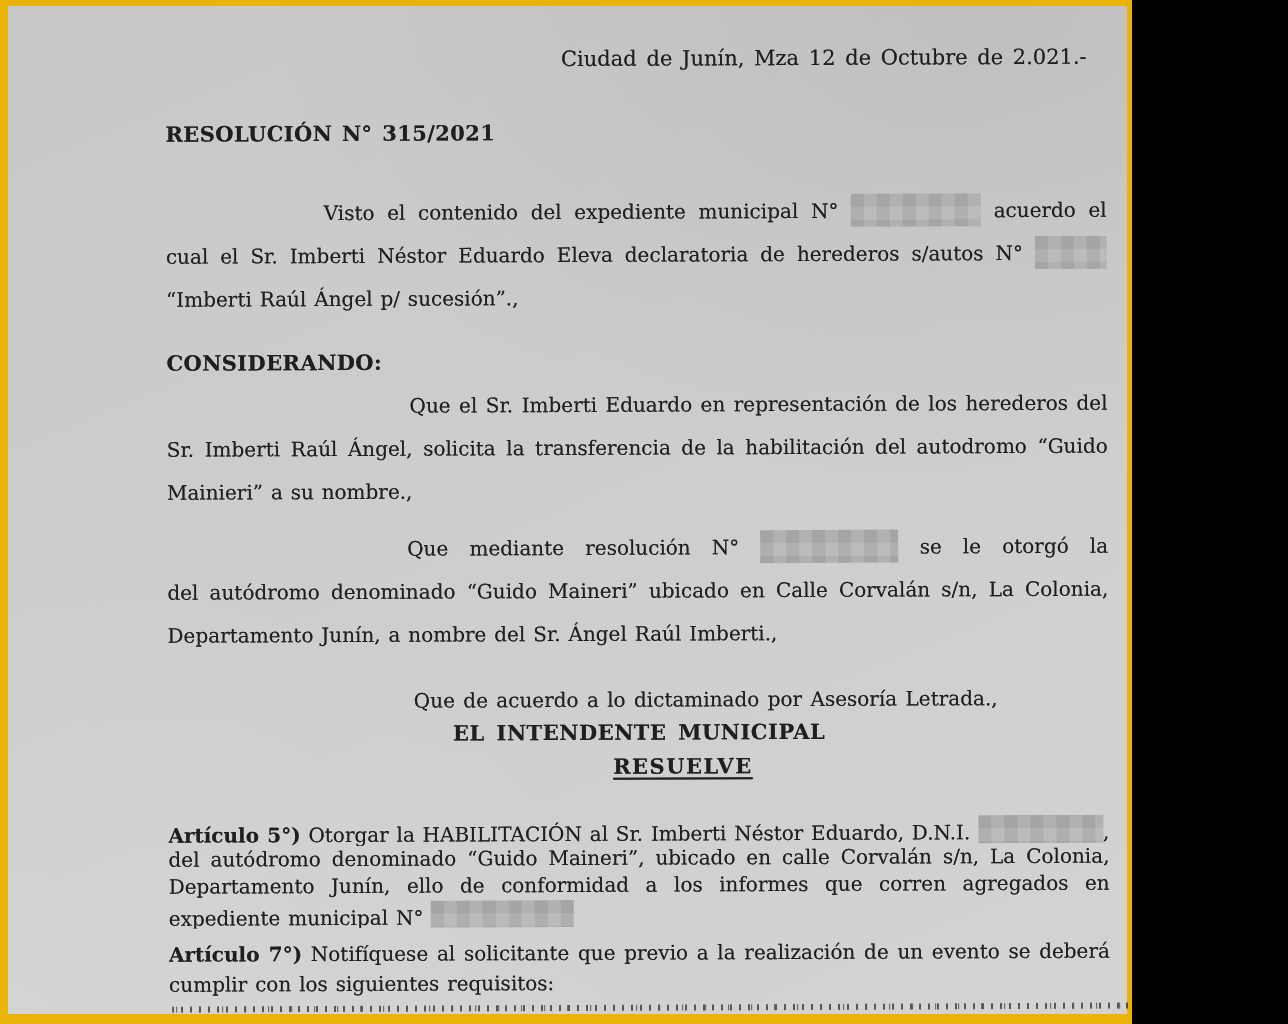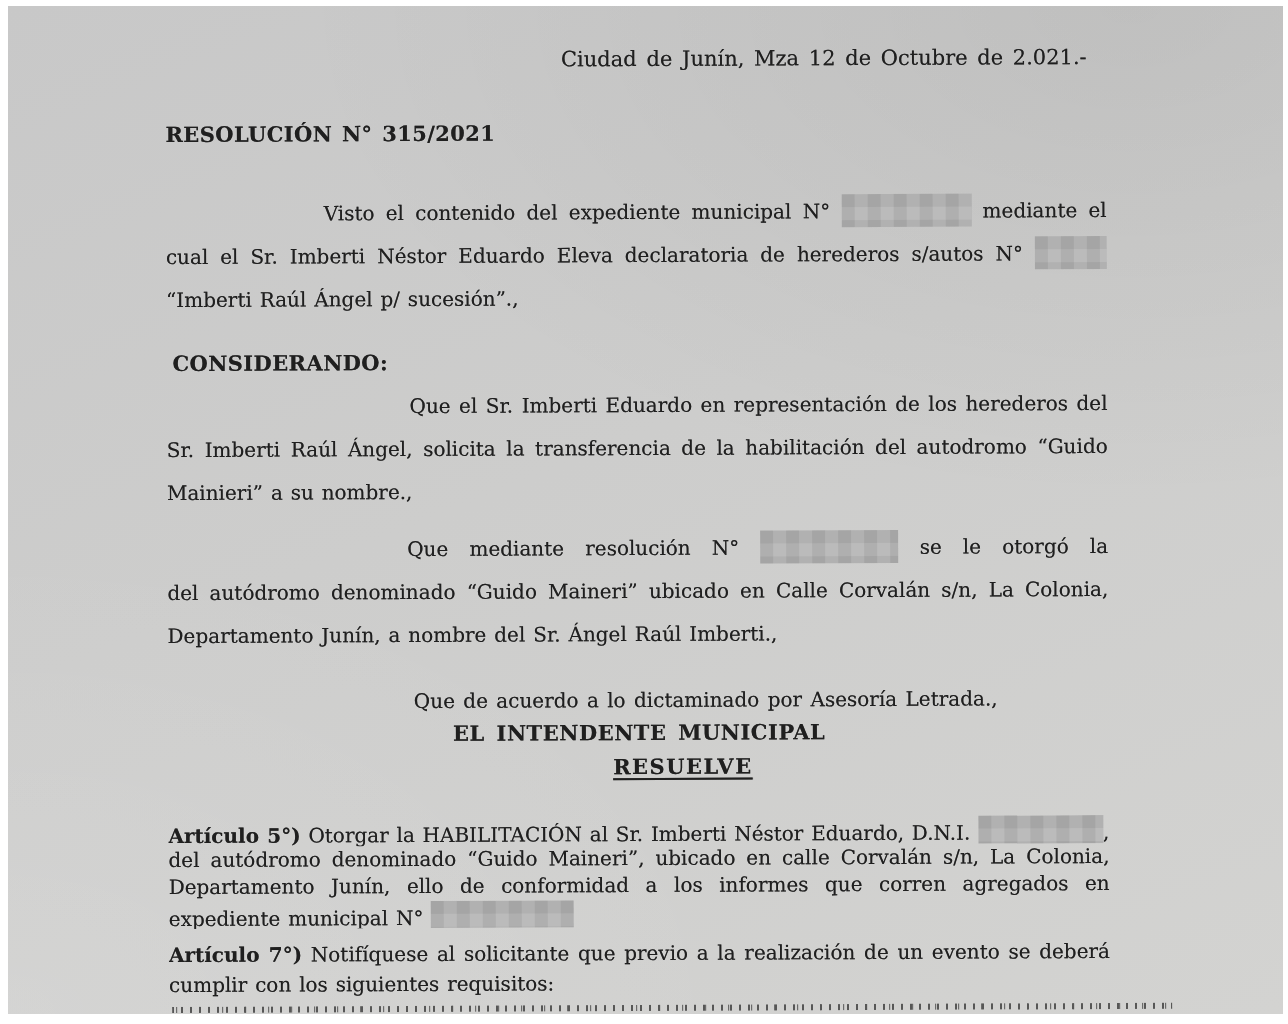--- a/index.html
+++ b/index.html
@@ -1,18 +1,18 @@
 <!DOCTYPE html>
 <html><head>
 <meta charset="utf-8">
 <style>
   html,body { margin:0; padding:0; background:#000; }
   .frame {
-    position:relative; width:1288px; height:1024px;
-    background:#ffffff; overflow:hidden;
+    position:relative; width:1132px; height:1024px;
+    background:#eab308; overflow:hidden;
     font-family:"DejaVu Serif", serif;
   }
   .paper {
     position:absolute; left:8px; top:6px; right:5px; bottom:10px;
     background:
       radial-gradient(120% 90% at 88% 0%, rgba(0,0,0,0.06), rgba(0,0,0,0) 55%),
       radial-gradient(100% 80% at 0% 100%, rgba(255,255,255,0.10), rgba(255,255,255,0) 60%),
       linear-gradient(158deg, #c8c8c8 0%, #cdcdcc 45%, #d3d3d1 100%);
   }
   .content {
@@ -66,30 +66,30 @@
   <div class="content">
 
     <div class="abs date" style="left:563px; top:45px;">Ciudad de Junín, Mza 12 de Octubre de 2.021.-</div>
 
     <div class="abs title" style="left:167px; top:120px;">RESOLUCIÓN N° 315/2021</div>
 
     <div class="blk body-fs lh43" style="left:167px; top:191px;">
       <div class="ln jl ind158">
         <span>Visto el contenido del expediente municipal N°</span>
         <span class="redact w130"></span>
-        <span>mediante el</span>
+        <span>acuerdo el</span>
       </div>
       <div class="ln jl">
         <span>cual el Sr. Imberti Néstor Eduardo Eleva declaratoria de herederos s/autos N°</span>
         <span class="redact w72"></span>
       </div>
       <div class="ln nl">“Imberti Raúl Ángel p/ sucesión”.,</div>
     </div>
 
-    <div class="abs head" style="left:173px; top:349px;">CONSIDERANDO:</div>
+    <div class="abs head" style="left:167px; top:349px;">CONSIDERANDO:</div>
 
     <div class="blk body-fs lh43" style="left:167px; top:384px;">
       <div class="ln jl ind243">Que el Sr. Imberti Eduardo en representación de los herederos del</div>
       <div class="ln jl">Sr. Imberti Raúl Ángel, solicita la transferencia de la habilitación del autodromo “Guido</div>
       <div class="ln nl">Mainieri” a su nombre.,</div>
     </div>
 
     <div class="blk body-fs lh43" style="left:167px; top:527px;">
       <div class="ln jl ind240">
         <span>Que mediante resolución N°</span>

